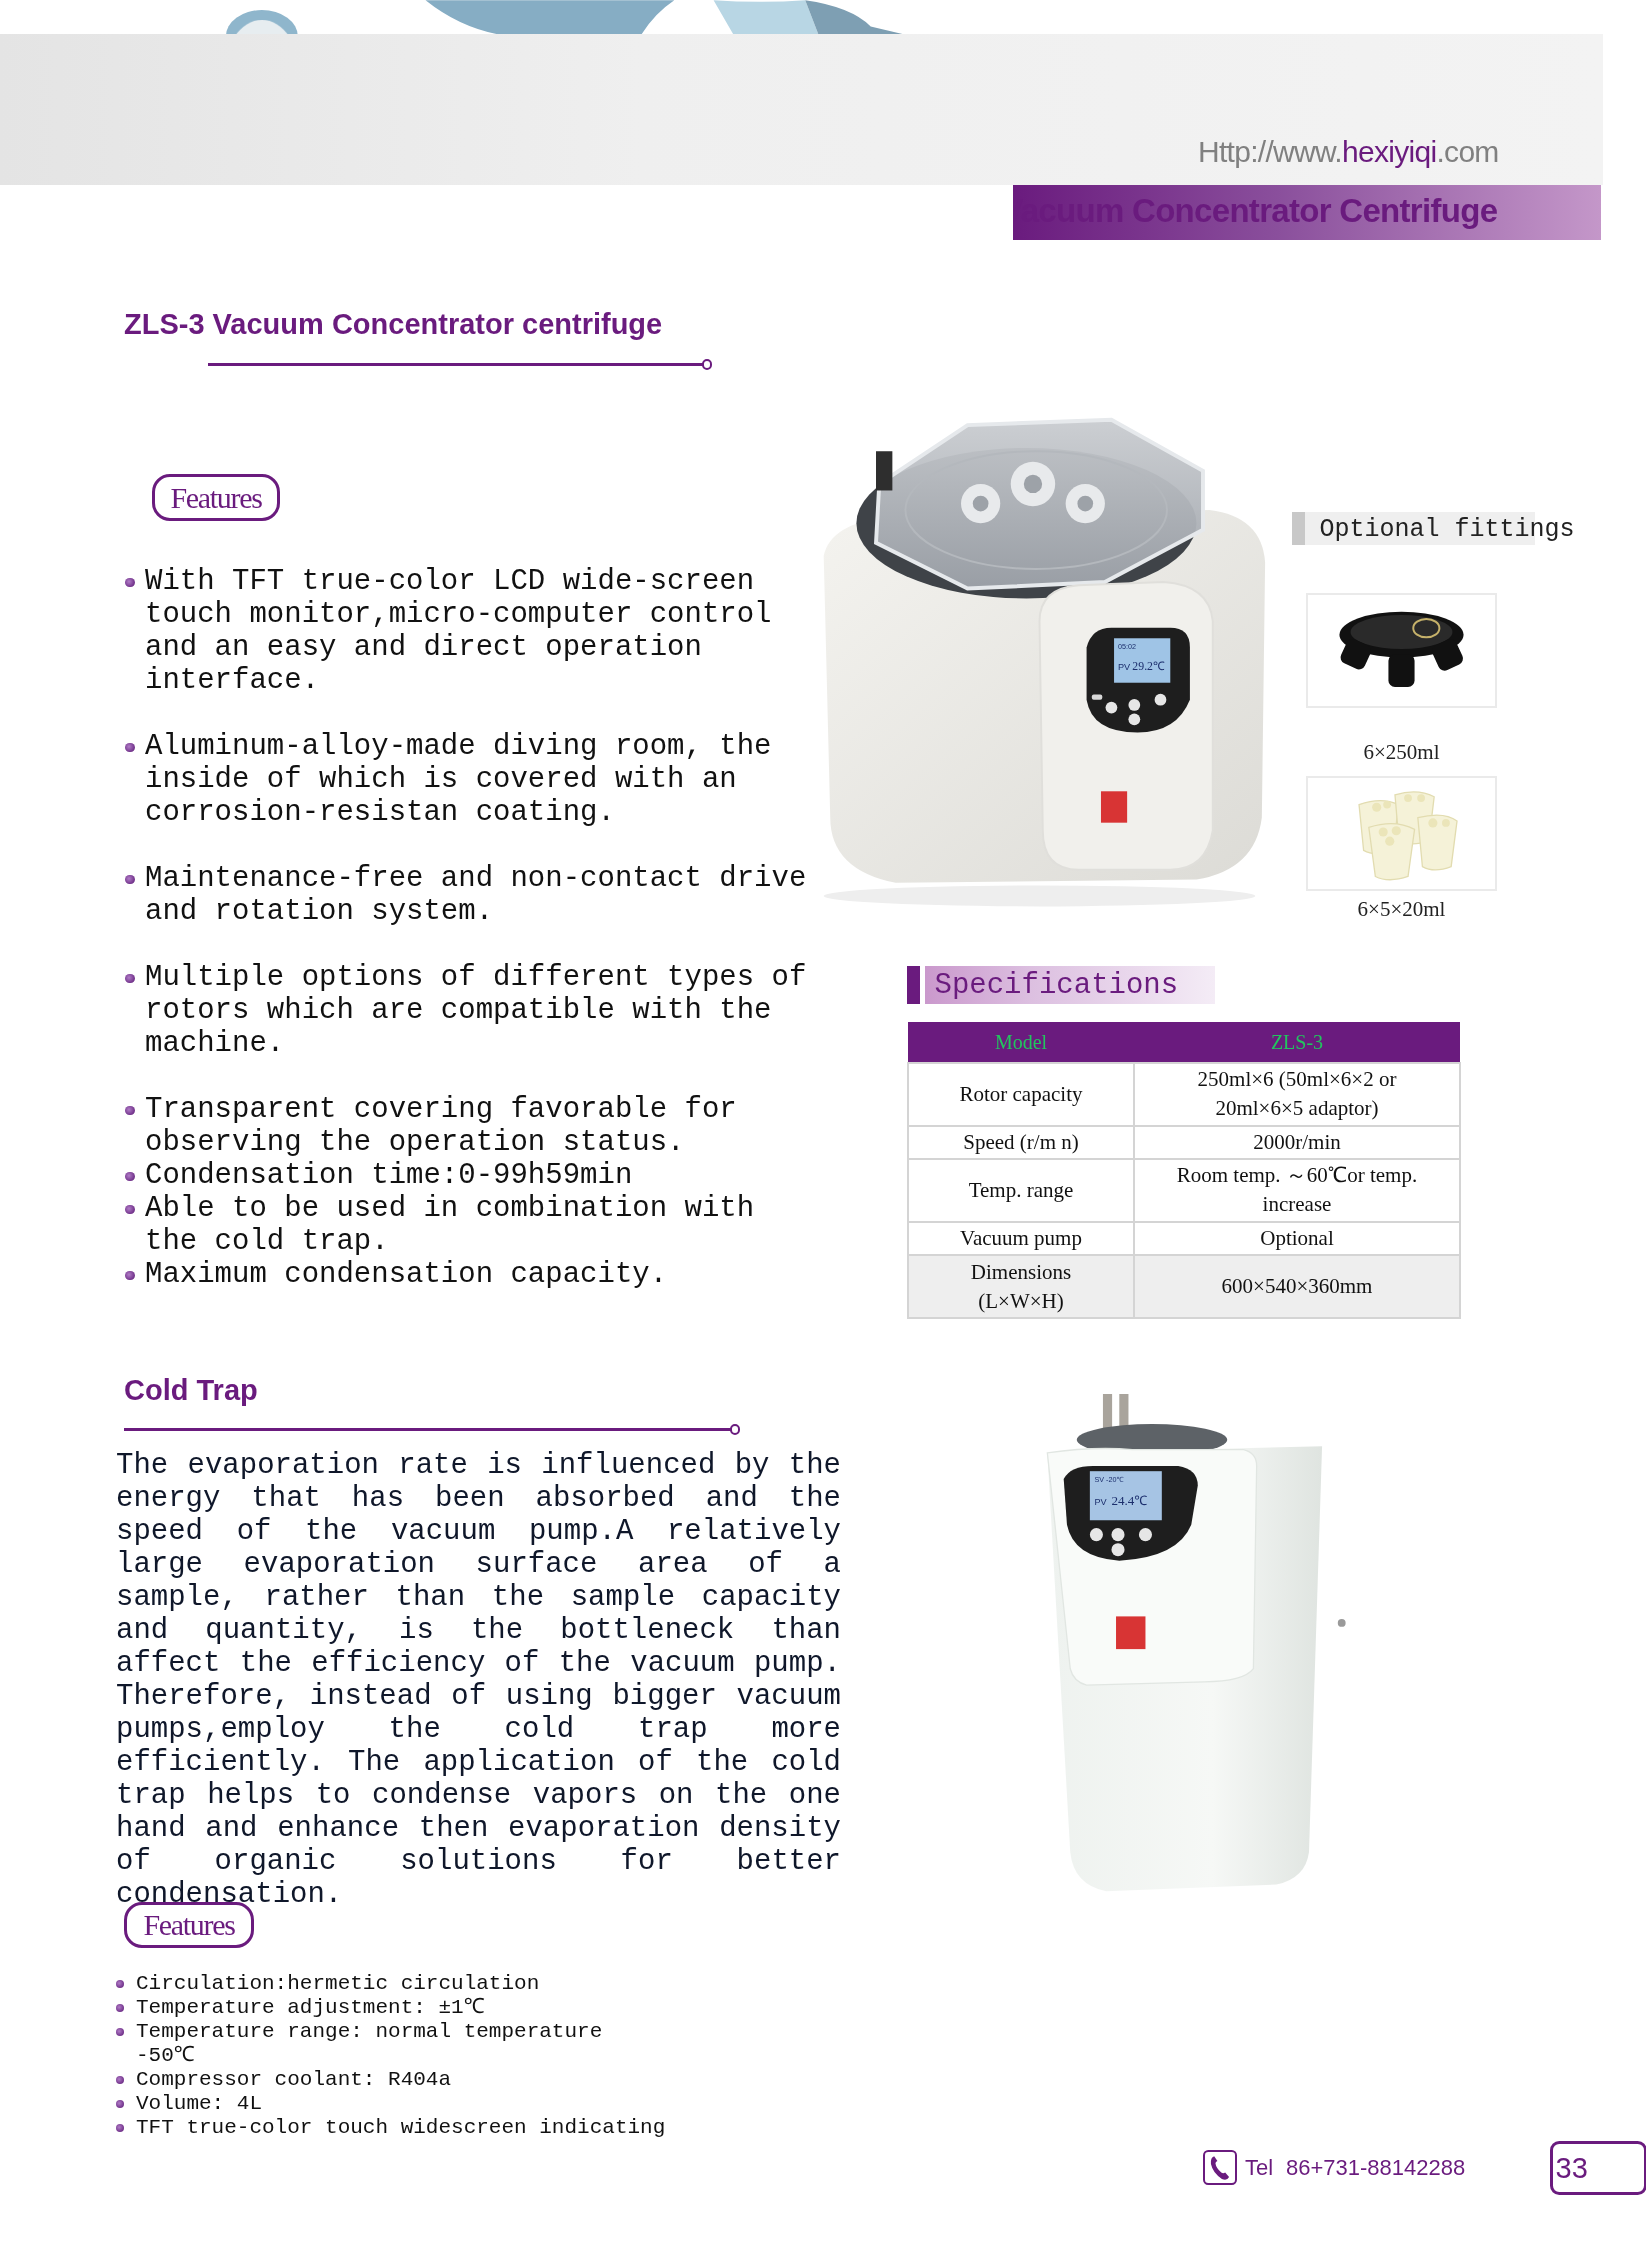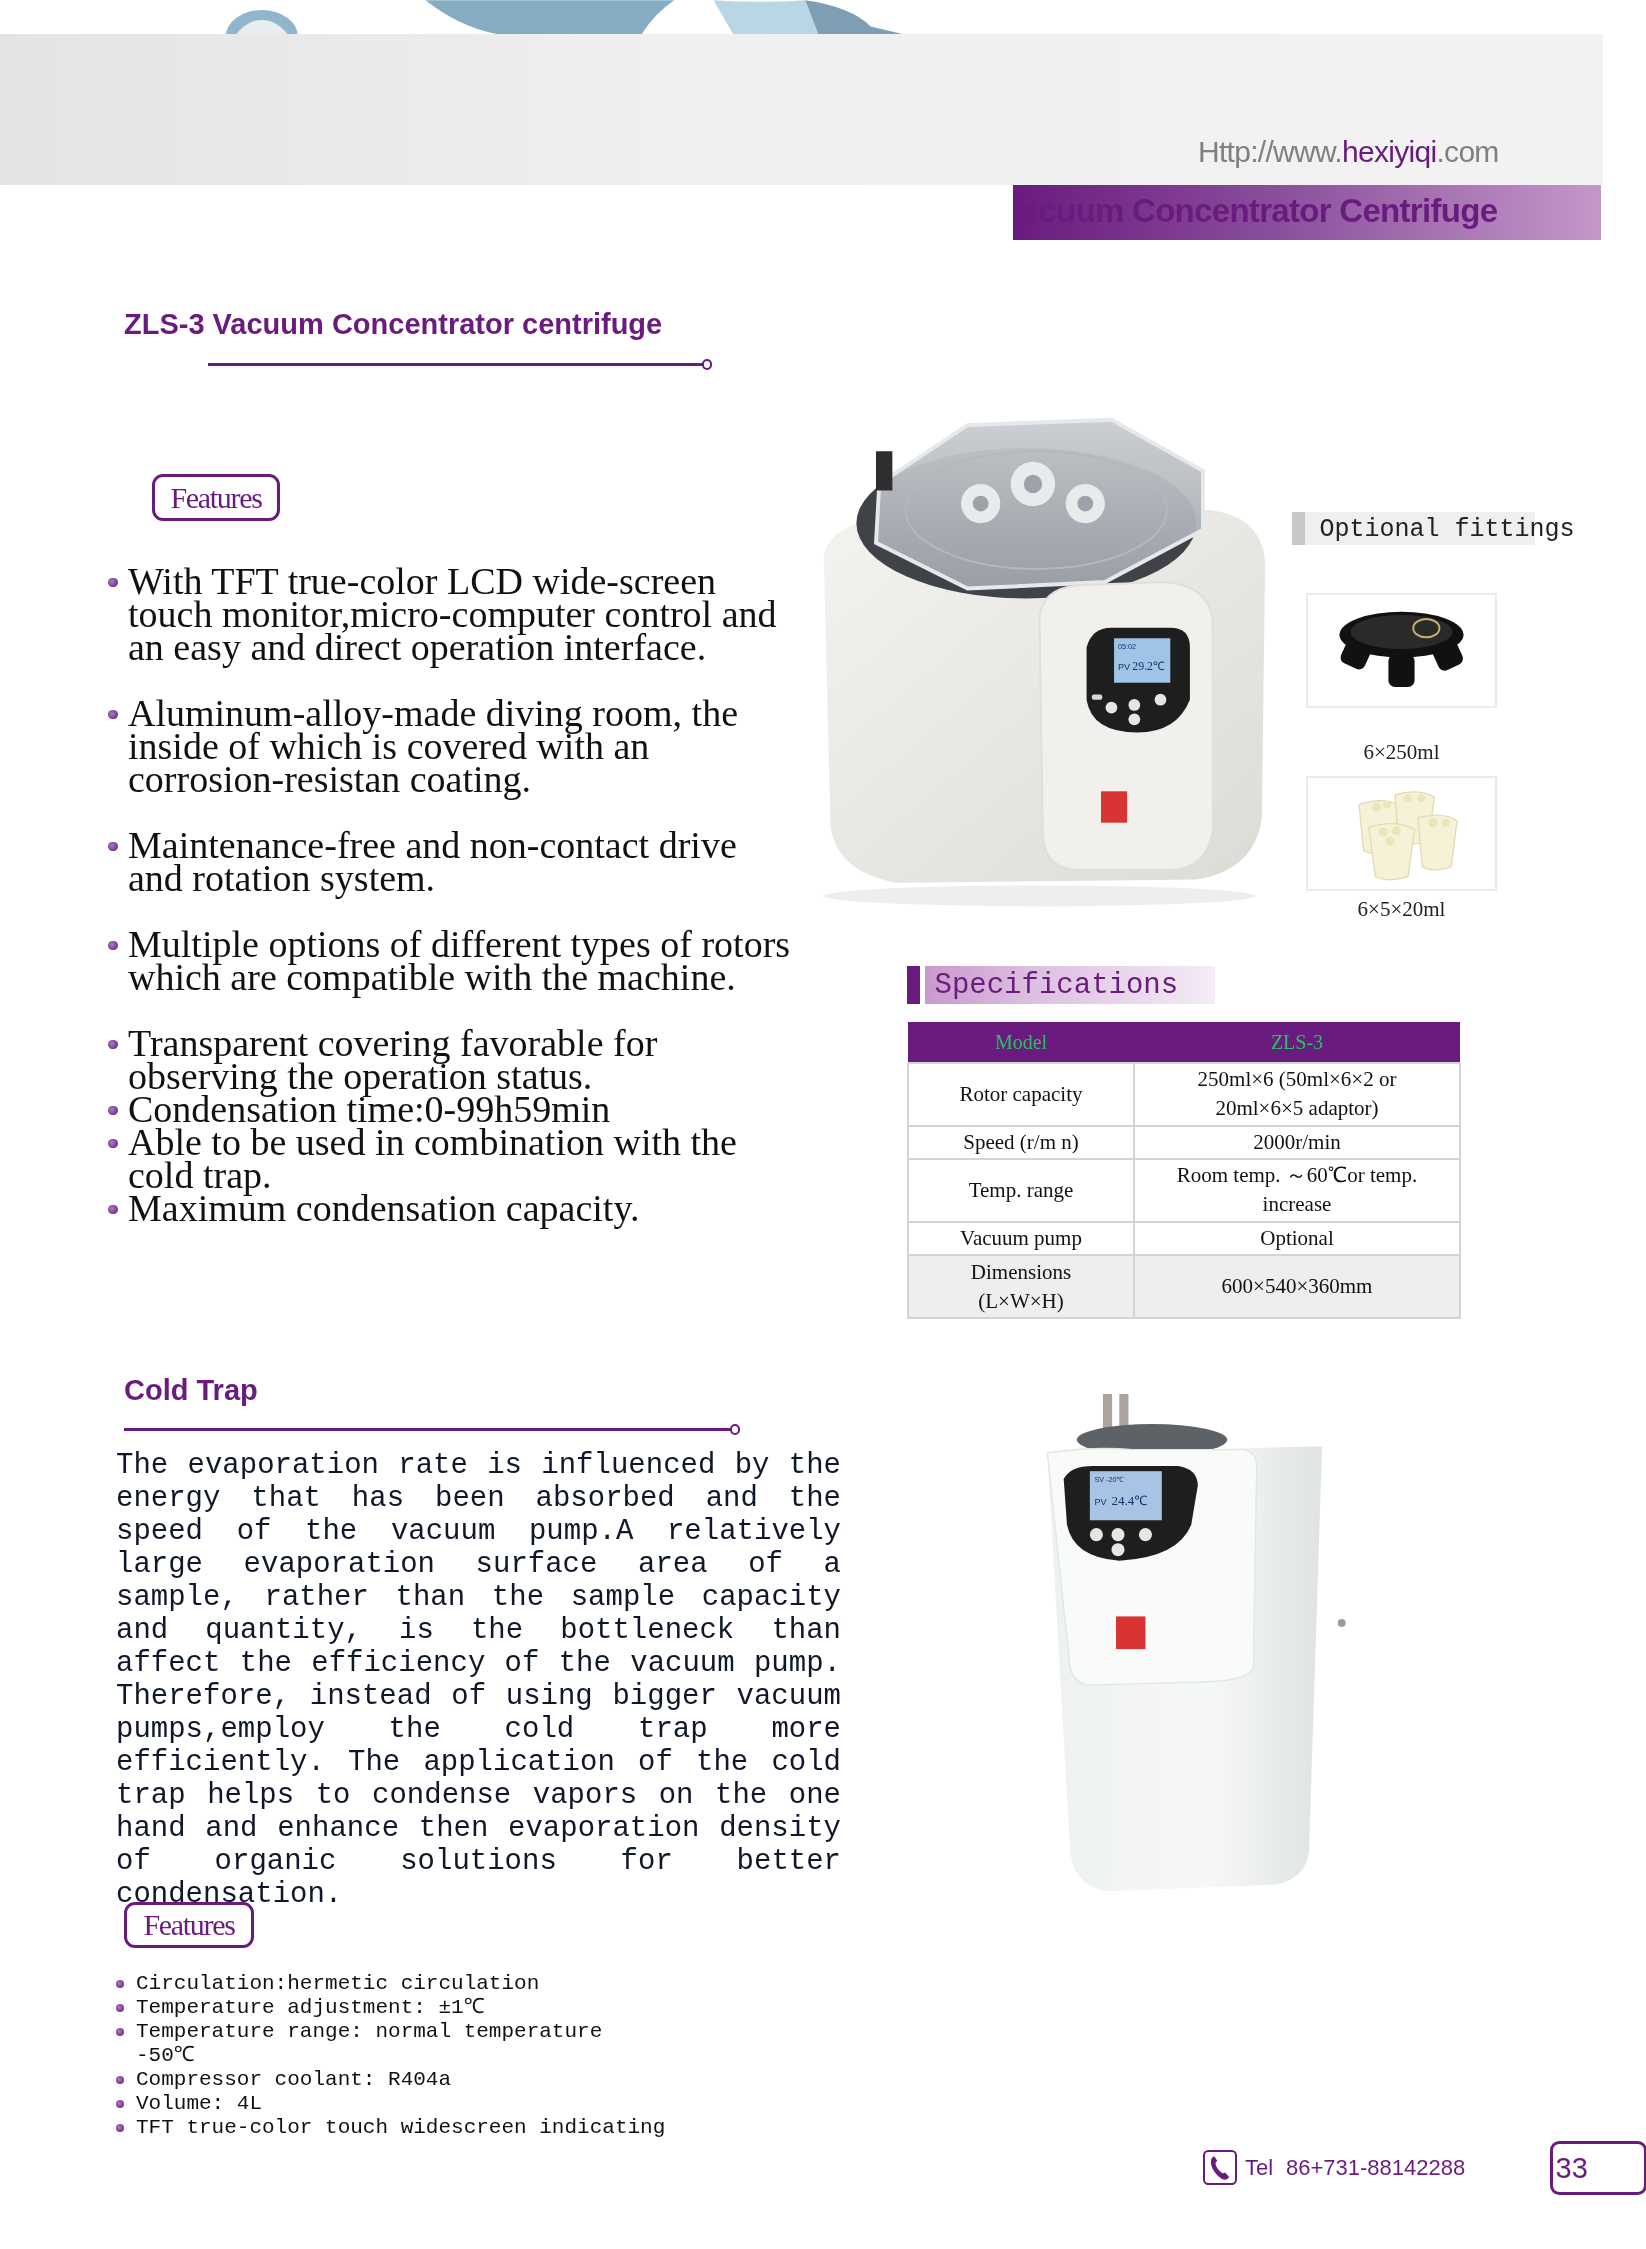--- a/index.html
+++ b/index.html
@@ -12,27 +12,27 @@
     .hdr-url { position: absolute; left: 1198px; top: 135px; font-family: "Liberation Sans", sans-serif; font-size: 30px; color: #808080; letter-spacing: -0.7px; }
     .hdr-url .brand { color: #6a1b7e; }
     .hdr-title-bar { position: absolute; left: 1013px; top: 185px; width: 588px; height: 55px; background: linear-gradient(90deg, #6a1b7e 0%, #8a4f9c 45%, #c497c9 100%); overflow: hidden; }
     .hdr-title { position: absolute; left: 7.9px; top: 6.5px; font-family: "Liberation Sans", sans-serif; font-weight: bold; font-size: 33px; color: #6a1b7e; white-space: nowrap; letter-spacing: -0.7px; }
 
     
     .sec-title { position: absolute; font-family: "Liberation Sans", sans-serif; font-weight: bold; color: #6a1b7e; }
     .sec-line { position: absolute; height: 3.3px; background: #6a1b7e; }
     .sec-line::after { content: ""; position: absolute; right: -9.2px; top: -3.9px; width: 6.5px; height: 6.5px; border: 2px solid #6a1b7e; border-radius: 50%; background: #fff; }
 
-    .feat-badge { position: absolute; border: 3.3px solid #6a1b7e; border-radius: 11px; font-family: "Liberation Serif", serif; color: #6a1b7e; display: flex; align-items: center; justify-content: center; letter-spacing: -1.3px; }
+    .feat-badge { position: absolute; border: 3.3px solid #6a1b7e; border-radius: 18px; font-family: "Liberation Serif", serif; color: #6a1b7e; display: flex; align-items: center; justify-content: center; letter-spacing: -1.3px; }
 
     .bullets { position: absolute; list-style: none; font-family: "Liberation Mono", monospace; color: #111; }
     .bullets li { position: relative; }
     .bullets li .dot { position: absolute; left: -19.6px; width: 9.2px; height: 9.2px; border-radius: 50%; background: radial-gradient(circle at 40% 40%, #b07cc6 0%, #7a3c93 60%, #5e2373 100%); }
 
-    .f1 { left: 128px; top: 565px; width: 668px; font-size: 38px; line-height: 33px; font-family: Liberation Serif, serif; }
+    .f1 { left: 145px; top: 565px; width: 668px; font-size: 29px; line-height: 33px; }
     .f1 li { margin-bottom: 0; }
     .f1 li.gap { margin-bottom: 33px; }
     .f1 li .dot { top: 13px; }
 
     
     .centrifuge { position: absolute; left: 804px; top: 412px; width: 471px; height: 497px; }
 
     
     .opt-head { position: absolute; left: 1292px; top: 512px; width: 243px; height: 33px; background: #efefef; }
     .opt-head::before { content: ""; position: absolute; left: 0; top: 0; width: 13px; height: 33px; background: #c8c8c8; }

